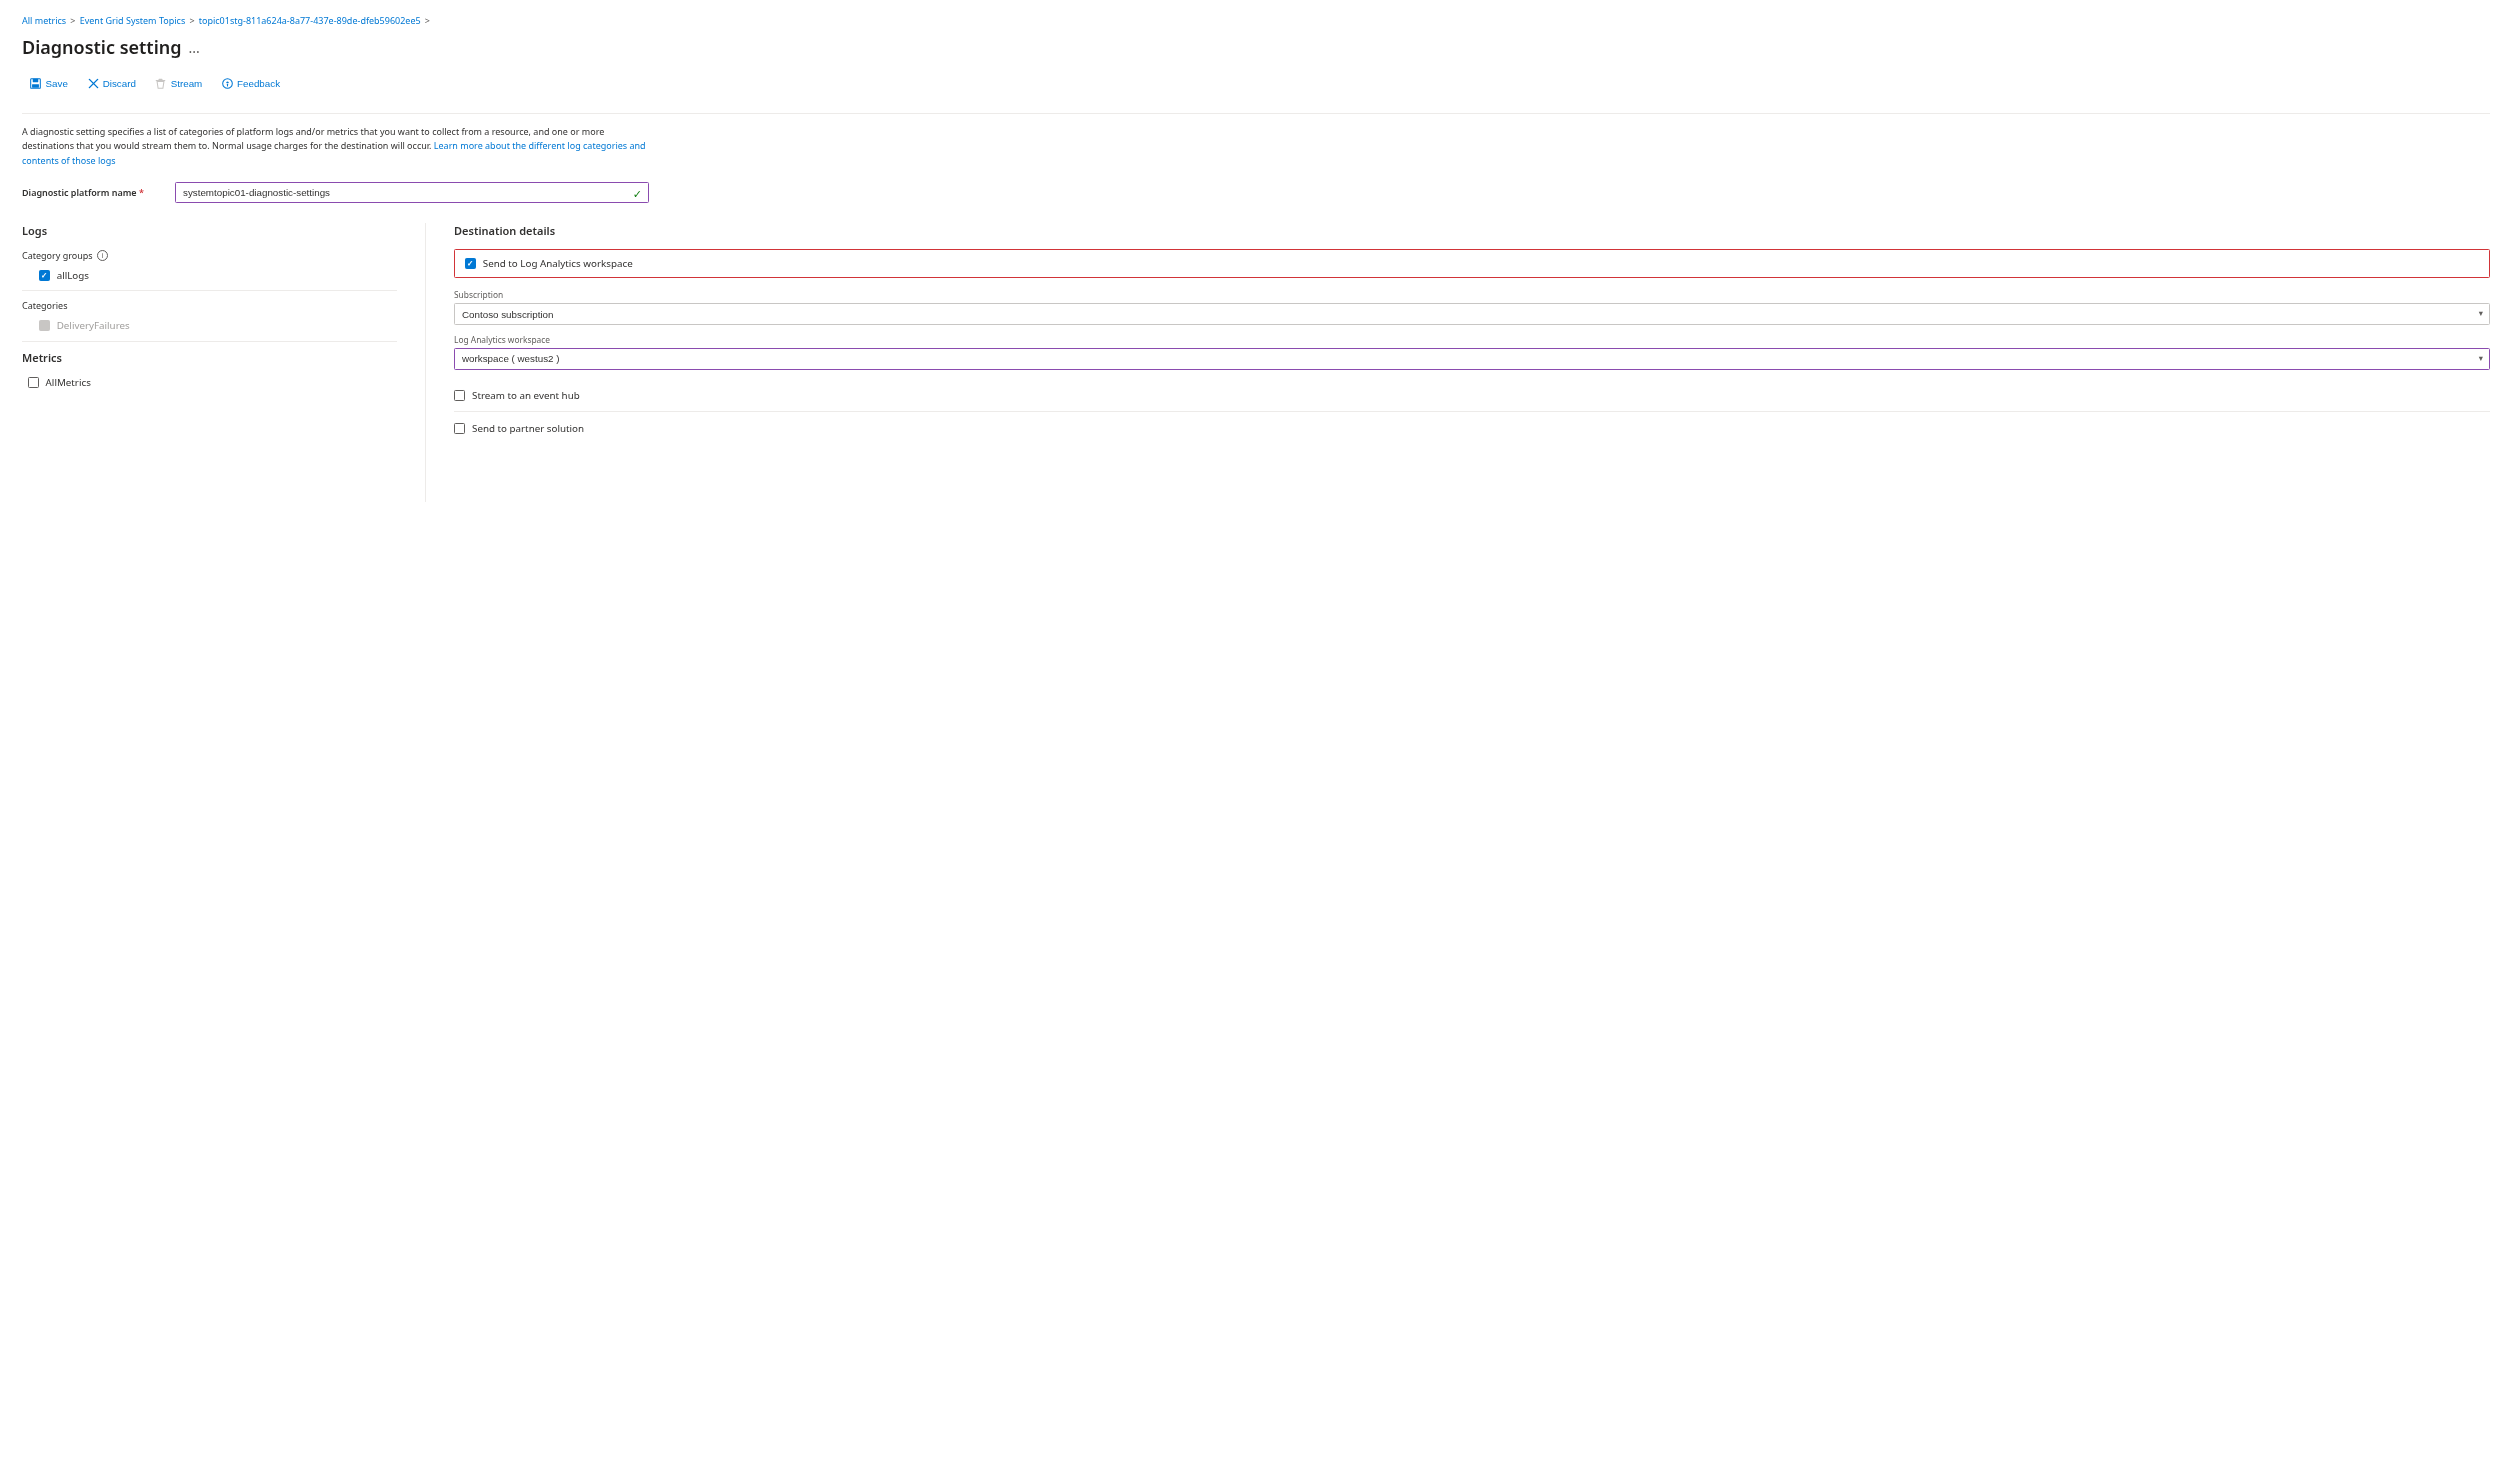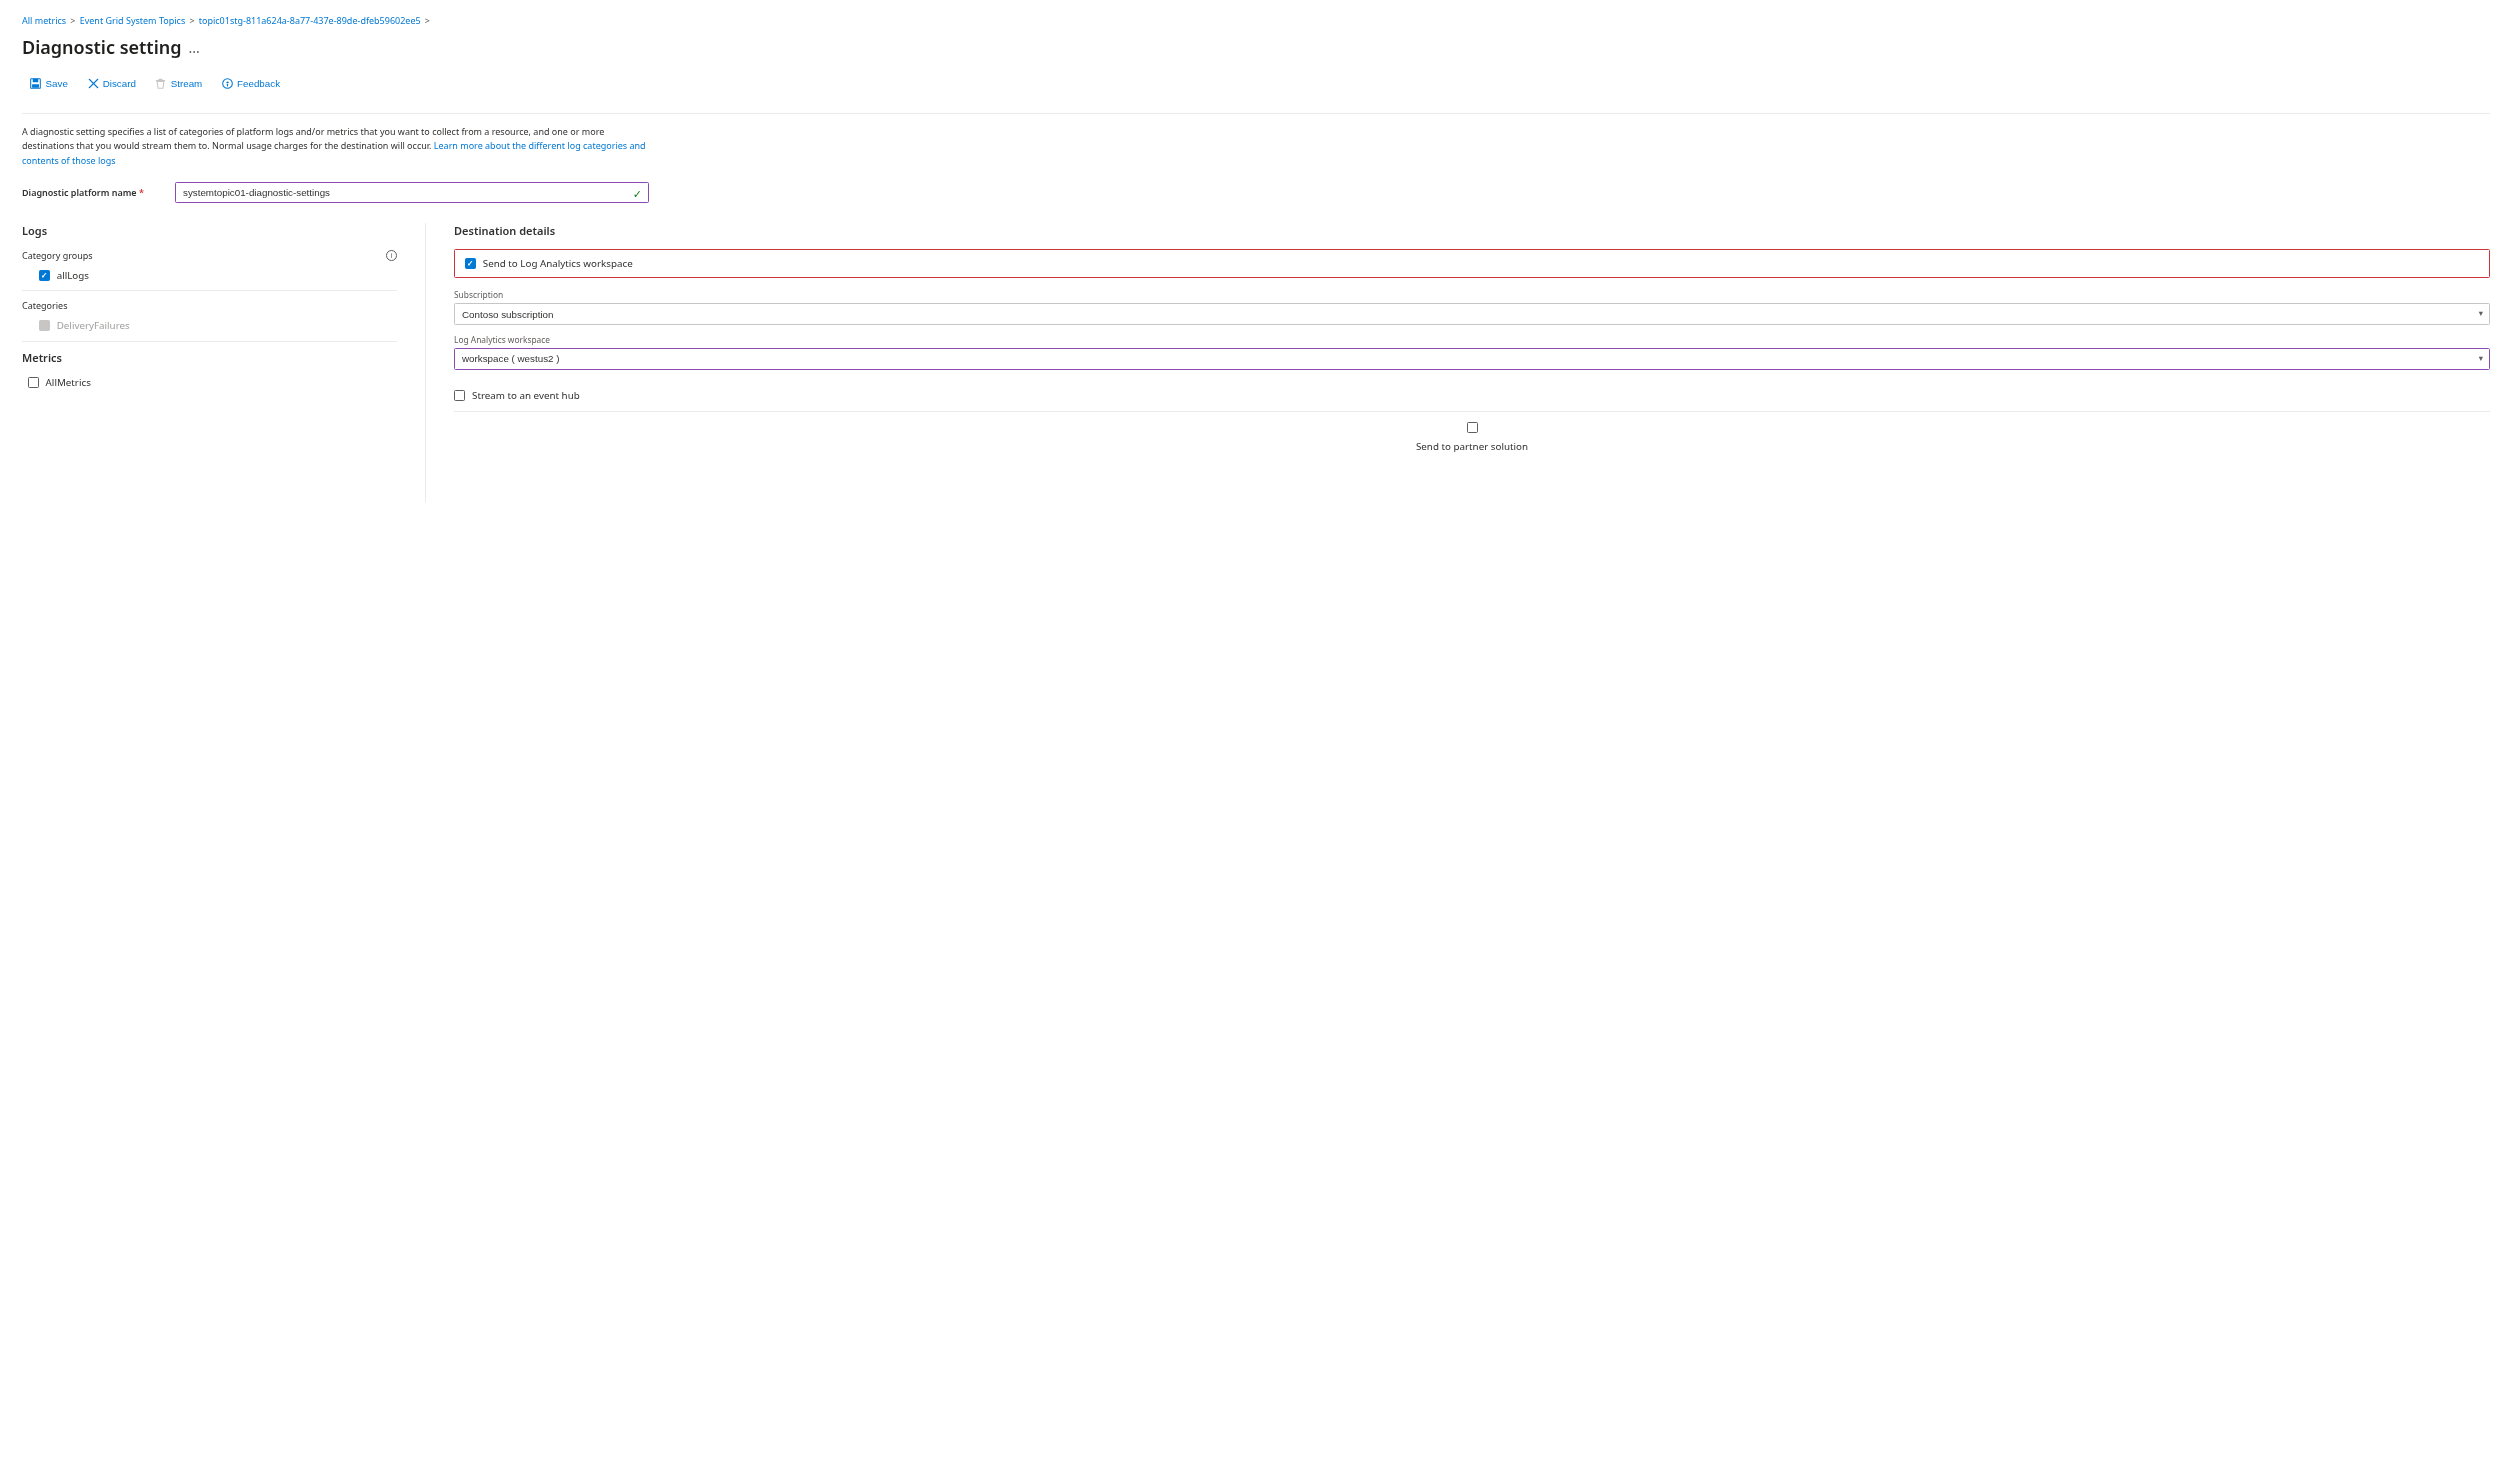--- a/index.html
+++ b/index.html
@@ -133,21 +133,20 @@
       color: #323130;
       margin-bottom: 11px;
     }
     .subsection-label {
       font-size: 9px;
       color: #323130;
       margin-bottom: 7px;
       display: flex;
       align-items: center;
       gap: 4.2px;
-      justify-content: space-between;
     }
     .info-icon {
       width: 11px;
       height: 11px;
       border-radius: 50%;
       border: 1px solid #605e5c;
       display: inline-flex;
       align-items: center;
       justify-content: center;
       font-size: 7px;
@@ -240,21 +239,21 @@
       color: #605e5c;
       font-size: 8.4px;
     }
     .dest-row {
       display: flex;
       align-items: center;
       gap: 7px;
       padding: 9.8px 0;
       border-bottom: 0.7px solid #edebe9;
     }
-    .dest-row:last-child { border-bottom: none; flex-direction: column; }
+    .dest-row:last-child { border-bottom: none; }
   </style>
 </head>
 <body>
 
 <div class="breadcrumb">
   <a href="#">All metrics</a>
   <span class="breadcrumb-sep">&gt;</span>
   <a href="#">Event Grid System Topics</a>
   <span class="breadcrumb-sep">&gt;</span>
   <a href="#">topic01stg-811a624a-8a77-437e-89de-dfeb59602ee5</a>

